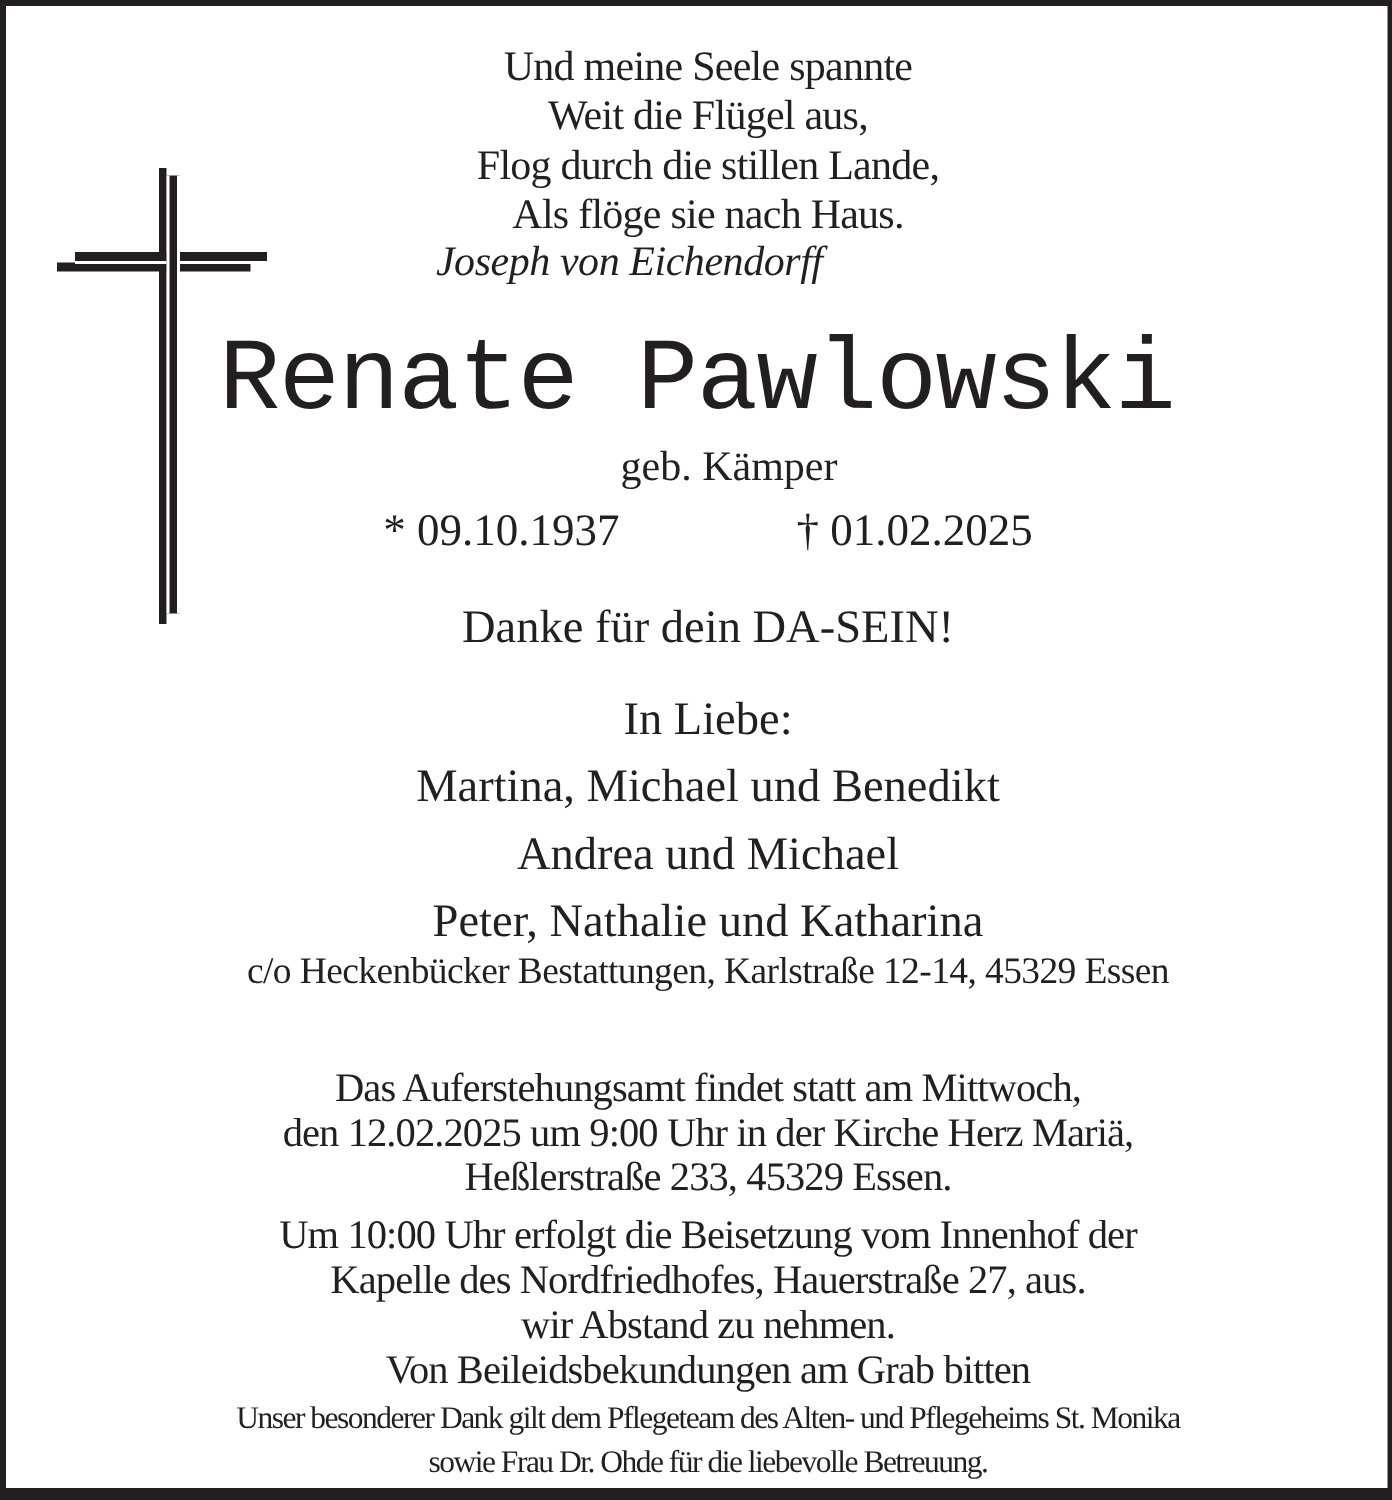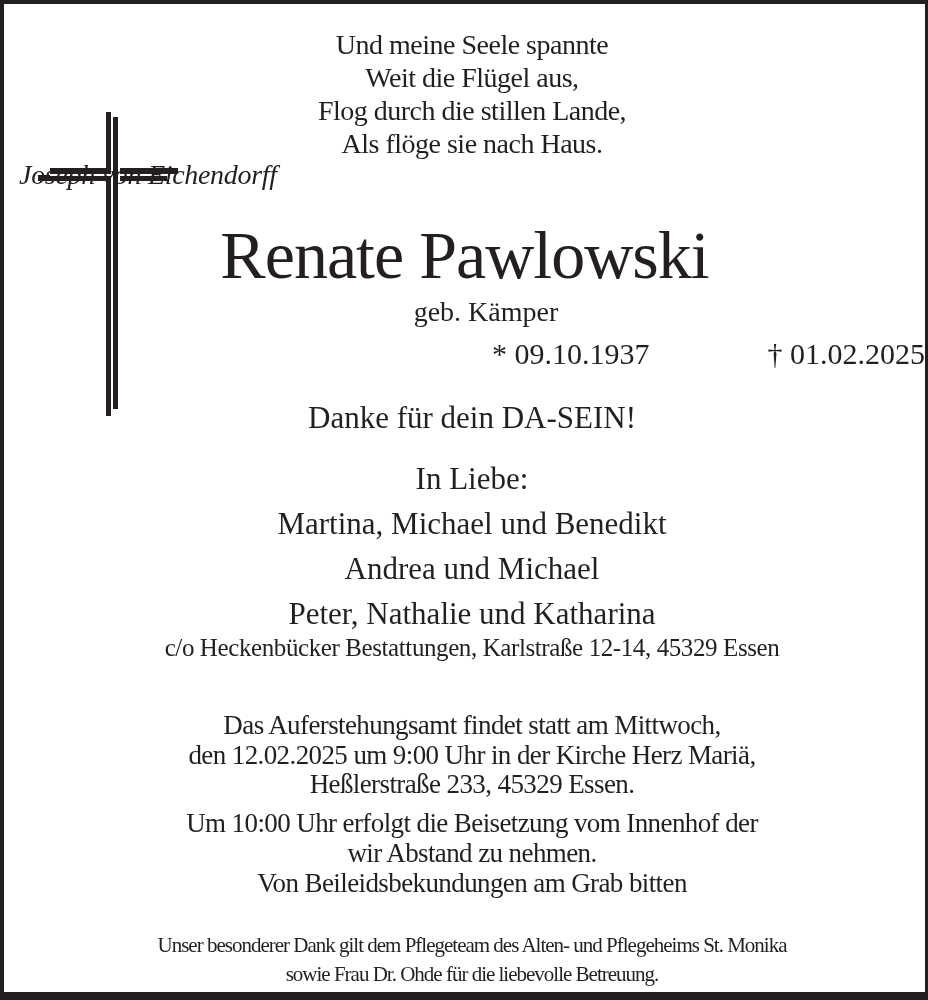--- a/index.html
+++ b/index.html
@@ -23,30 +23,30 @@
     right: 0;
     text-align: center;
     margin-left: 15px;
   }
   
   .poem { top: 24px; font-size: 28px; line-height: 33px; letter-spacing: -0.5px; }
   .attribution {
     top: 155px;
     font-size: 28px;
     font-style: italic;
-    text-align: left;
+    text-align: center;
     padding-right: 105px;
     letter-spacing: -0.3px;
   }
   
-  .name { top: 216px; font-size: 68px; line-height: 70px; letter-spacing: -1px; font-weight: normal; margin: 0; }
+  .name { top: 216px; font-size: 68px; line-height: 70px; letter-spacing: -1px; font-weight: normal; margin: 0; font-family: Liberation Mono, monospace; }
   .birth-name { top: 292px; font-size: 28px; line-height: 32px; padding-left: 28px; }
   .dates {
     top: 332px; font-size: 30px; line-height: 36px;
-    display: flex; justify-content: flex-end; gap: 118px;
+    display: flex; justify-content: center; gap: 118px;
   }
   
   .danke { top: 396px; font-size: 31px; line-height: 36px; }
   .family { top: 452px; font-size: 31px; line-height: 45px; }
   
   .contact   { top: 629px; font-size: 25px; line-height: 29px; letter-spacing: -0.4px; }
   .service   { top: 707px; font-size: 27px; line-height: 29.5px; letter-spacing: -0.6px; }
   .burial    { top: 804px; font-size: 27px; line-height: 30px; letter-spacing: -0.6px; }
   .gratitude { top: 927px; font-size: 21px; line-height: 29px; letter-spacing: -1px; }
   
@@ -106,20 +106,21 @@
   </div>
 
   <div class="block service">
     <div>Das Auferstehungsamt findet statt am Mittwoch,</div>
     <div>den 12.02.2025 um 9:00 Uhr in der Kirche Herz Mariä,</div>
     <div>Heßlerstraße 233, 45329 Essen.</div>
   </div>
 
   <div class="block burial">
     <div>Um 10:00 Uhr erfolgt die Beisetzung vom Innenhof der</div>
+    <div>Kapelle des Nordfriedhofes, Hauerstraße 27, aus.</div>
     <div>wir Abstand zu nehmen.</div>
     <div>Von Beileidsbekundungen am Grab bitten</div>
   </div>
 
   <div class="block gratitude">
     <div>Unser besonderer Dank gilt dem Pflegeteam des Alten- und Pflegeheims St. Monika</div>
     <div>sowie Frau Dr. Ohde für die liebevolle Betreuung.</div>
   </div>
 
 </div>

